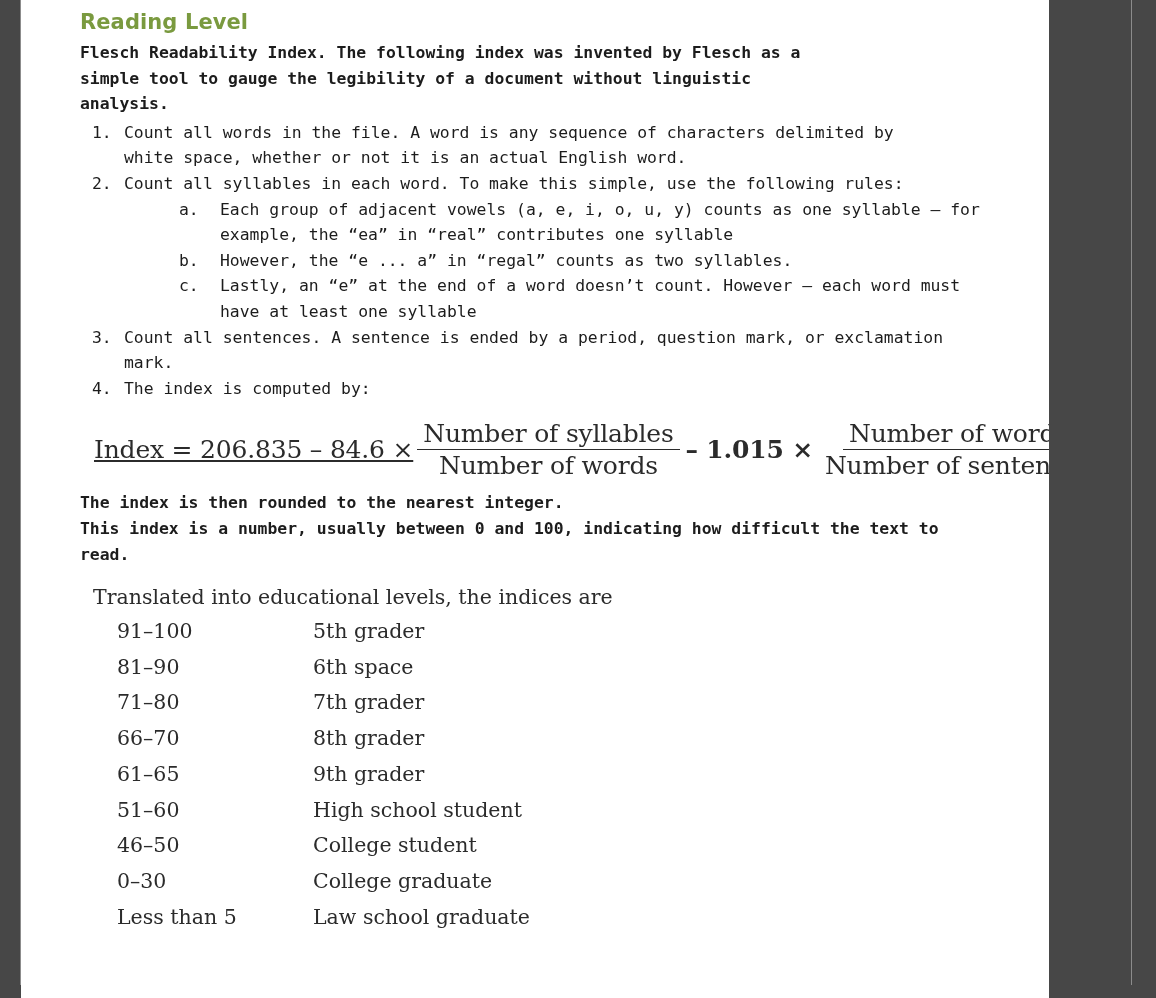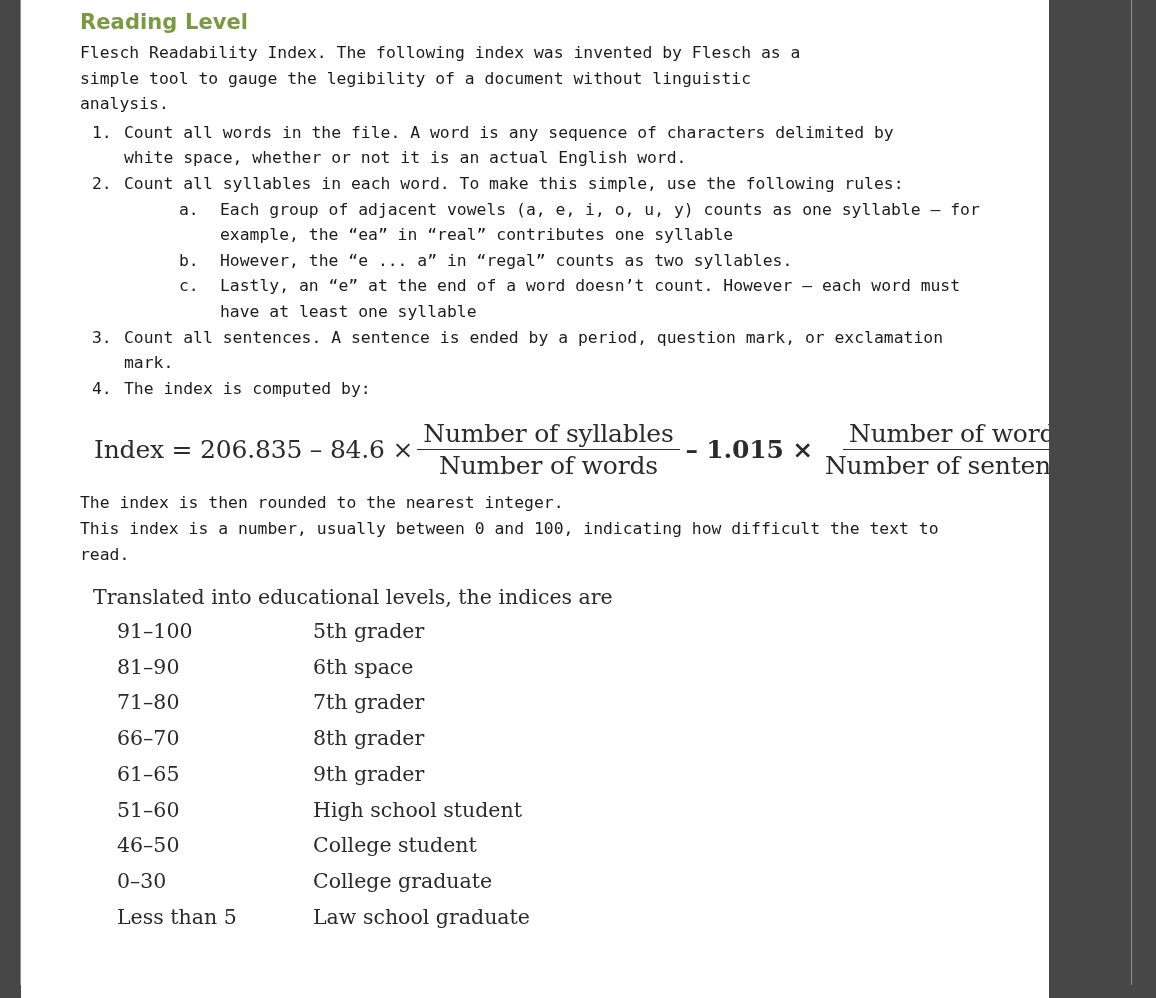--- a/index.html
+++ b/index.html
@@ -59,20 +59,21 @@
   }
 
   .mono-para {
     font-family: "DejaVu Sans Mono", monospace;
     font-size: 16.4px;
     line-height: 25.6px;
     color: #1c1c1c;
     margin: 0;
     white-space: pre-wrap;
     letter-spacing: 0px;
+    font-weight: bold;
   }
 
   ol.lvl1 {
     list-style: none;
     margin: 0;
     padding: 0;
   }
   ol.lvl1 > li {
     position: relative;
     padding-left: 44px;
@@ -122,21 +123,21 @@
   .formula {
     font-family: "DejaVu Serif", serif;
     color: #2b2b2b;
     margin: 18px 0 10px 0;
     padding-left: 14px;
     display: flex;
     align-items: center;
     font-size: 25px;
     letter-spacing: -0.2px;
   }
-  .formula .lead { white-space: pre; }
+  .formula .lead { white-space: pre; text-decoration: underline; }
   .frac {
     display: inline-flex;
     flex-direction: column;
     align-items: center;
     margin: 0 4px;
     vertical-align: middle;
   }
   .frac .num {
     padding: 0 6px 1px 6px;
     border-bottom: 1.6px solid #2b2b2b;

